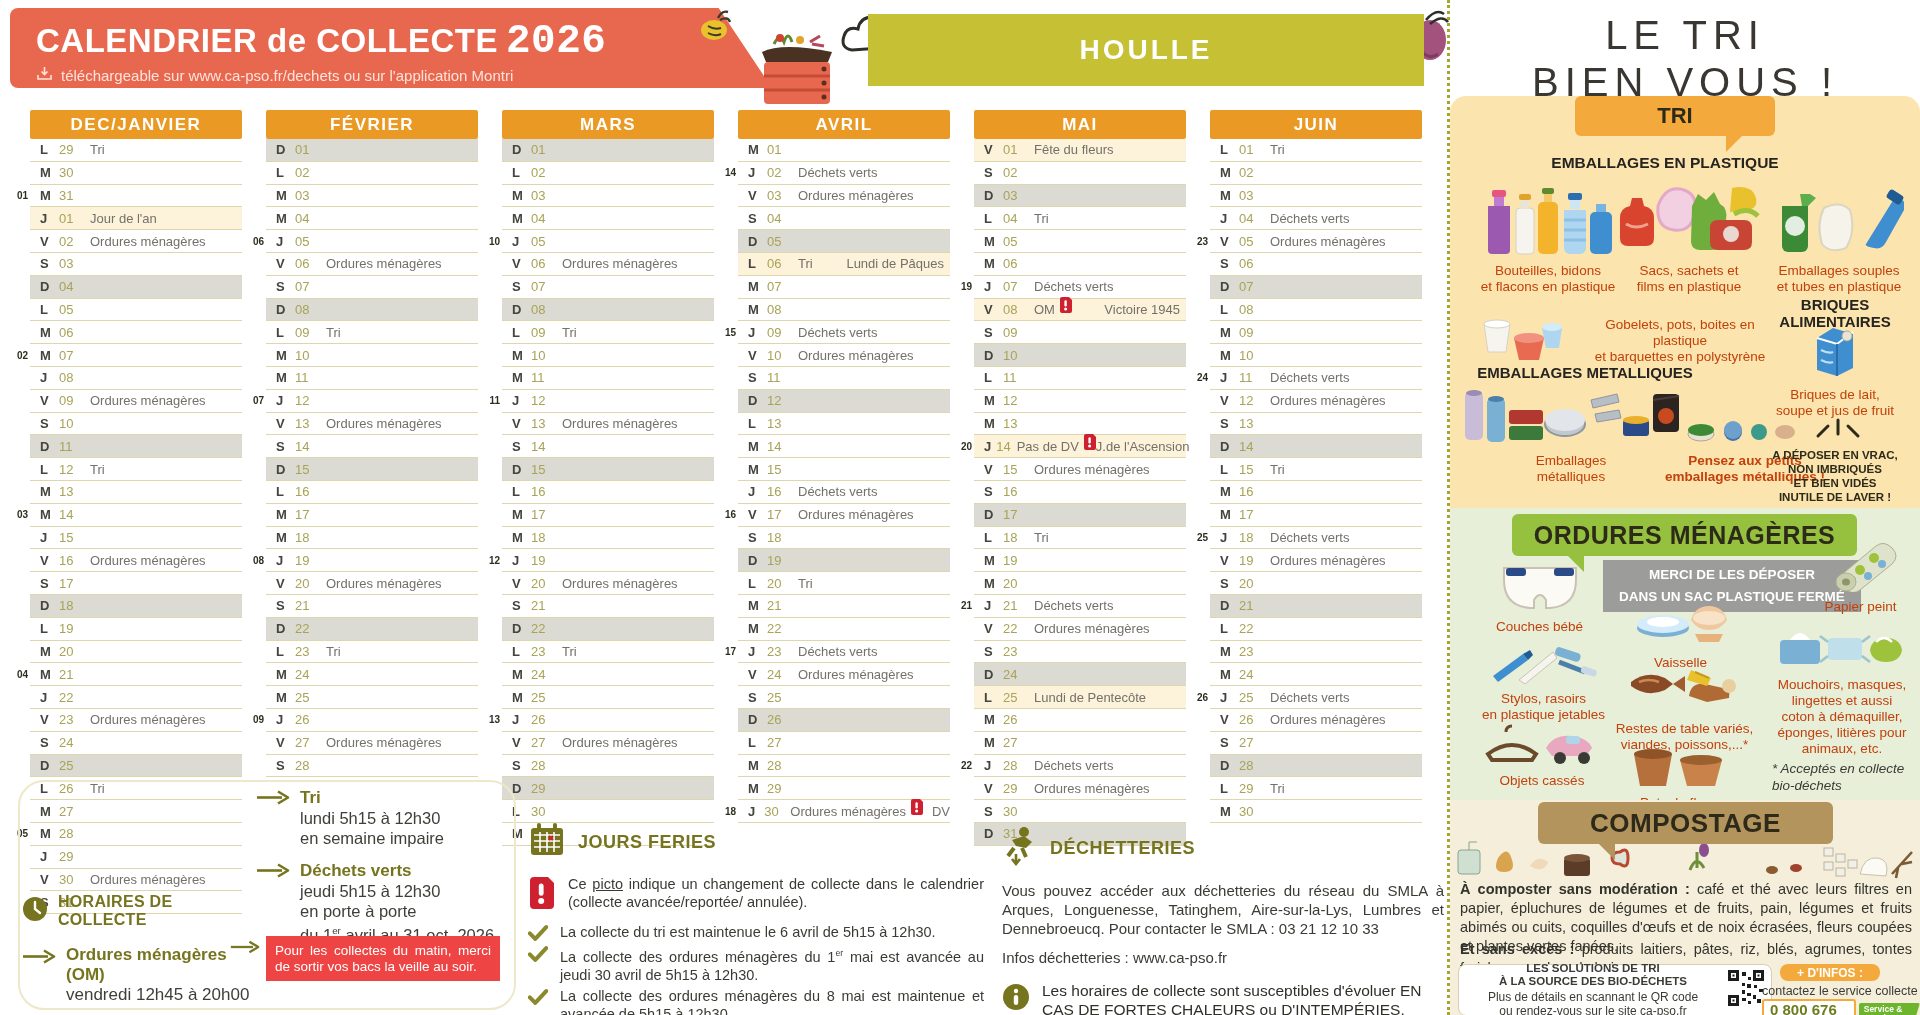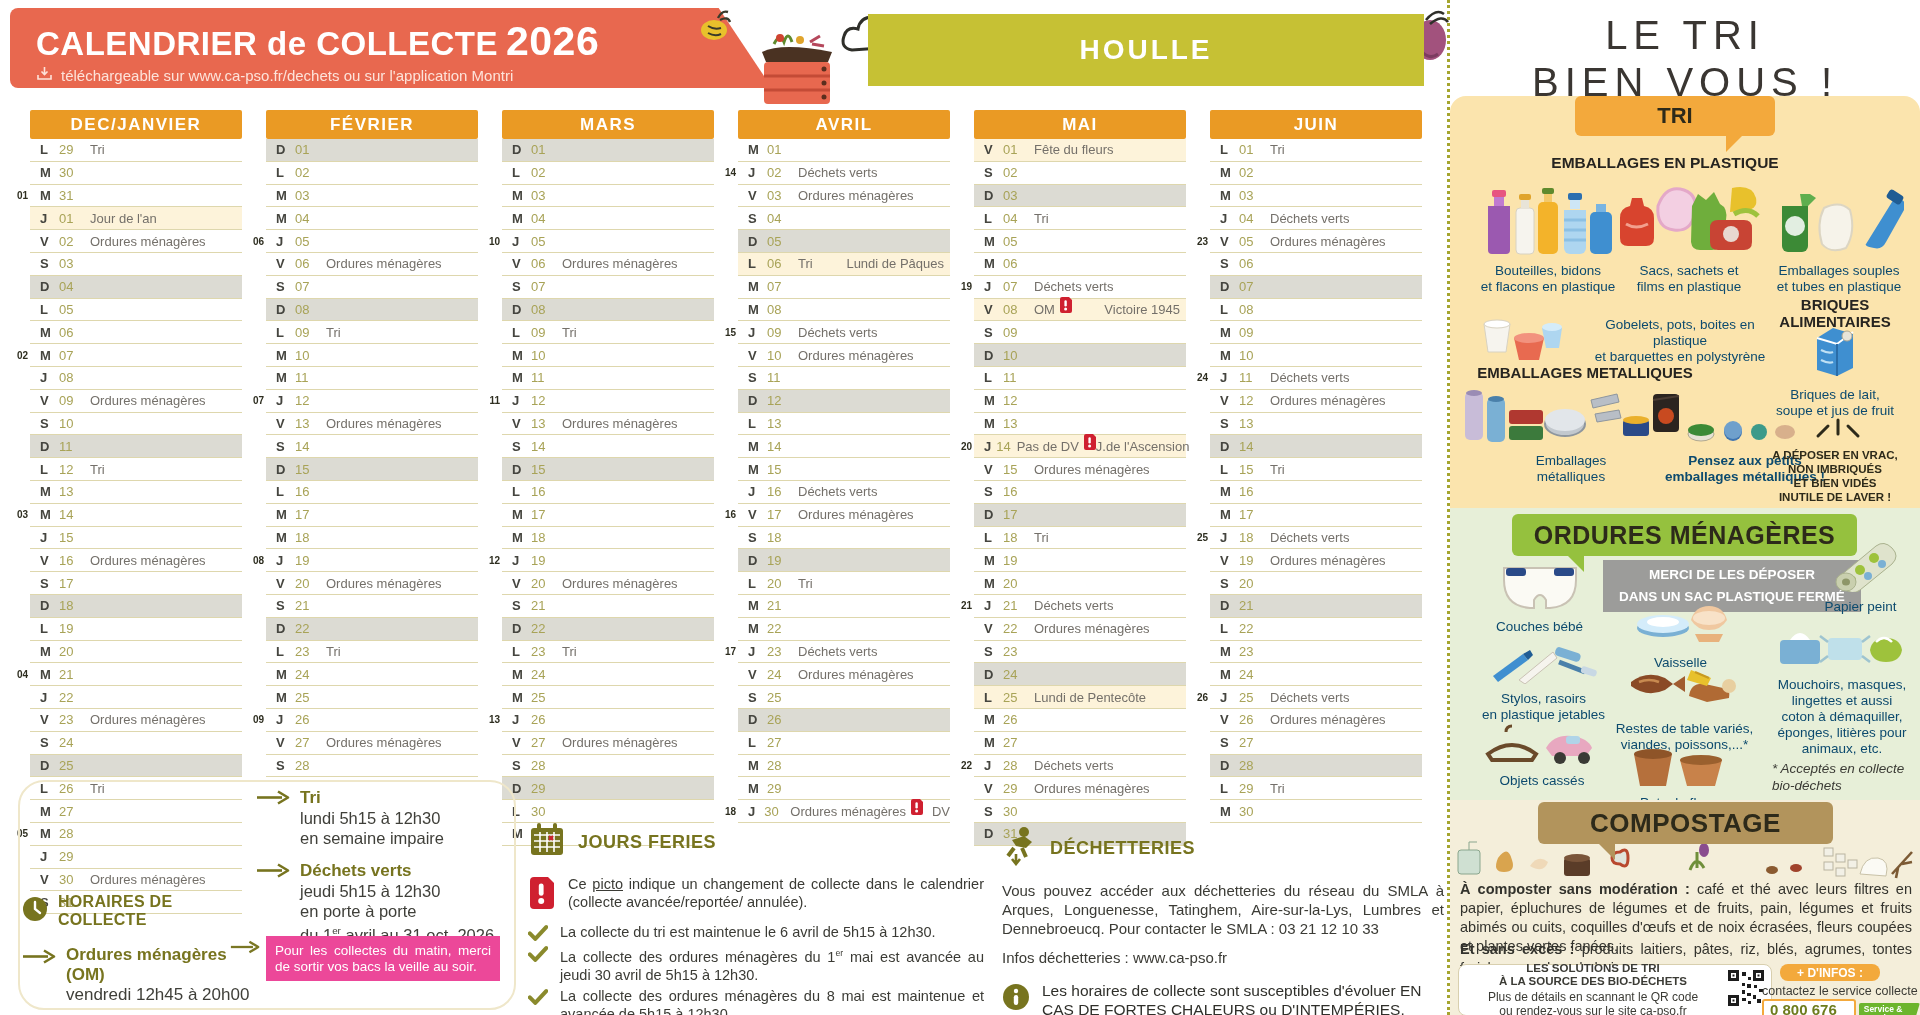--- a/index.html
+++ b/index.html
@@ -12,21 +12,21 @@
   }
   html,body{margin:0;padding:0;}
   body{font-family:"Liberation Sans",sans-serif;background:#fff;}
   .page{position:relative;width:1920px;height:1015px;background:#fff;overflow:hidden;}
   .abs{position:absolute;}
 
   
   .banner-red{left:10px;top:8px;width:762px;height:80px;background:var(--red);
     clip-path:polygon(0 0,93% 0,100% 100%,0 100%);border-radius:8px 0 0 8px;color:#fff;}
   .hd-title{position:absolute;left:26px;top:10px;font-size:33px;font-weight:bold;letter-spacing:.5px;white-space:nowrap;}
-  .hd-year{font-size:41px;font-weight:800;margin-left:8px;}
+  .hd-year{font-size:41px;font-weight:800;margin-left:8px;font-family:Liberation Mono, monospace;}
   .hd-sub{position:absolute;left:26px;top:58px;font-size:15px;color:#fde3da;display:flex;align-items:center;gap:8px;}
   .banner-houlle{left:868px;top:14px;width:556px;height:72px;background:var(--houlle);
     display:flex;align-items:center;justify-content:center;color:#fff;font-size:28px;font-weight:bold;letter-spacing:3px;}
   .dotted-sep{left:1447px;top:0;height:1015px;width:0;border-left:3px dotted #a5a52f;}
 
   
   .cal-col{position:absolute;top:110px;width:212px;}
   .cal-head{height:29px;background:var(--orange);color:#fff;font-size:17px;font-weight:bold;
     letter-spacing:1.5px;display:flex;align-items:center;justify-content:center;border-radius:2px;}
   .cal-row{position:relative;height:21.8px;display:flex;align-items:center;
@@ -41,21 +41,21 @@
   .rright{margin-left:auto;padding-right:6px;color:var(--ev);white-space:nowrap;}
   .picto{display:inline-flex;margin-left:4px;margin-top:-8px;}
 
   
   .legend-frame{left:18px;top:780px;width:494px;height:226px;border:2px solid #efe7ca;border-radius:26px;}
   .leg-block{left:256px;top:788px;width:250px;}
   .leg-item{position:relative;padding-left:44px;margin-bottom:13px;}
   .leg-arrow{position:absolute;left:0;top:2px;}
   .leg-title{font-size:17px;font-weight:bold;color:var(--olive);}
   .leg-line{font-size:16.5px;color:#3f3f39;line-height:20px;}
-  .notice-box{left:266px;top:936px;width:216px;background:#ec4899;color:#fff;font-size:13.5px;
+  .notice-box{left:266px;top:936px;width:216px;background:#ef4444;color:#fff;font-size:13.5px;
     line-height:15.5px;padding:7px 9px 7px 9px;text-align:justify;}
   .notice-arrow{position:absolute;left:-36px;top:4px;}
   .horaires{left:22px;top:893px;width:230px;}
   .hor-title{display:flex;align-items:center;gap:10px;font-size:16px;font-weight:bold;color:var(--olive);letter-spacing:.3px;}
   .hor-om{position:relative;margin-top:16px;padding-left:44px;}
   .hor-om-title{font-size:17px;font-weight:bold;color:var(--olive);}
   .hor-om-time{font-size:17px;color:#3f3f39;}
 
   
   .feries{left:528px;top:822px;width:456px;}
@@ -84,21 +84,21 @@
   .sec-comp{top:800px;height:215px;background:var(--comp-bg);}
   .ribbon{position:absolute;display:flex;align-items:center;justify-content:center;font-weight:800;color:#2d2a1a;border-radius:6px;}
   .rib-tri{left:125px;top:0;width:200px;height:40px;background:var(--tri-rib);font-size:22px;}
   .rib-tri:after{content:"";position:absolute;right:32px;bottom:-16px;border-top:17px solid var(--tri-rib);border-right:17px solid transparent;}
   .rib-om{left:62px;top:6px;width:345px;height:42px;background:var(--om-rib);font-size:25px;letter-spacing:.5px;}
   .rib-om:after{content:"";position:absolute;left:55px;bottom:-16px;border-top:17px solid var(--om-rib);border-left:17px solid transparent;}
   .rib-comp{left:88px;top:2px;width:295px;height:42px;background:var(--comp-rib);font-size:26px;letter-spacing:.5px;}
   .rib-comp:after{content:"";position:absolute;left:60px;bottom:-16px;border-top:17px solid var(--comp-rib);border-left:17px solid transparent;}
   .rp-h{position:absolute;font-weight:800;color:#262420;text-align:center;}
   .illu-item{position:absolute;display:flex;flex-direction:column;align-items:center;gap:3px;}
-  .illu-item .cap{font-size:13.5px;color:#0c4a6e;text-align:center;white-space:pre-line;line-height:16px;}
+  .illu-item .cap{font-size:13.5px;color:#c2410c;text-align:center;white-space:pre-line;line-height:16px;}
   .cap-bold{font-weight:bold;}
   .badge-om{position:absolute;left:153px;top:52px;width:258px;background:var(--badge);color:#fff;
     font-weight:bold;font-size:13.5px;text-align:center;line-height:22px;padding:4px 0;white-space:pre-line;}
   .foot-note{position:absolute;left:322px;top:252px;width:142px;font-size:13.5px;font-style:italic;color:#3b3b35;line-height:17px;white-space:pre-line;}
   .bulk{position:absolute;left:300px;top:352px;width:170px;font-size:11.5px;font-weight:800;color:#2d2a1a;text-align:center;line-height:14px;white-space:pre-line;}
   .comp-p{position:absolute;left:10px;width:452px;font-size:14.5px;color:#33332d;line-height:19px;text-align:justify;}
   .comp-box{position:absolute;left:8px;top:164px;width:300px;height:44px;background:#fff;border:1px solid #d8cfae;
     border-radius:8px;padding:3px 6px;display:flex;align-items:center;gap:6px;}
   .comp-box-txt{flex:1;text-align:center;}
   .cb-t{font-size:11.5px;font-weight:800;color:#3b3b35;line-height:13px;}

